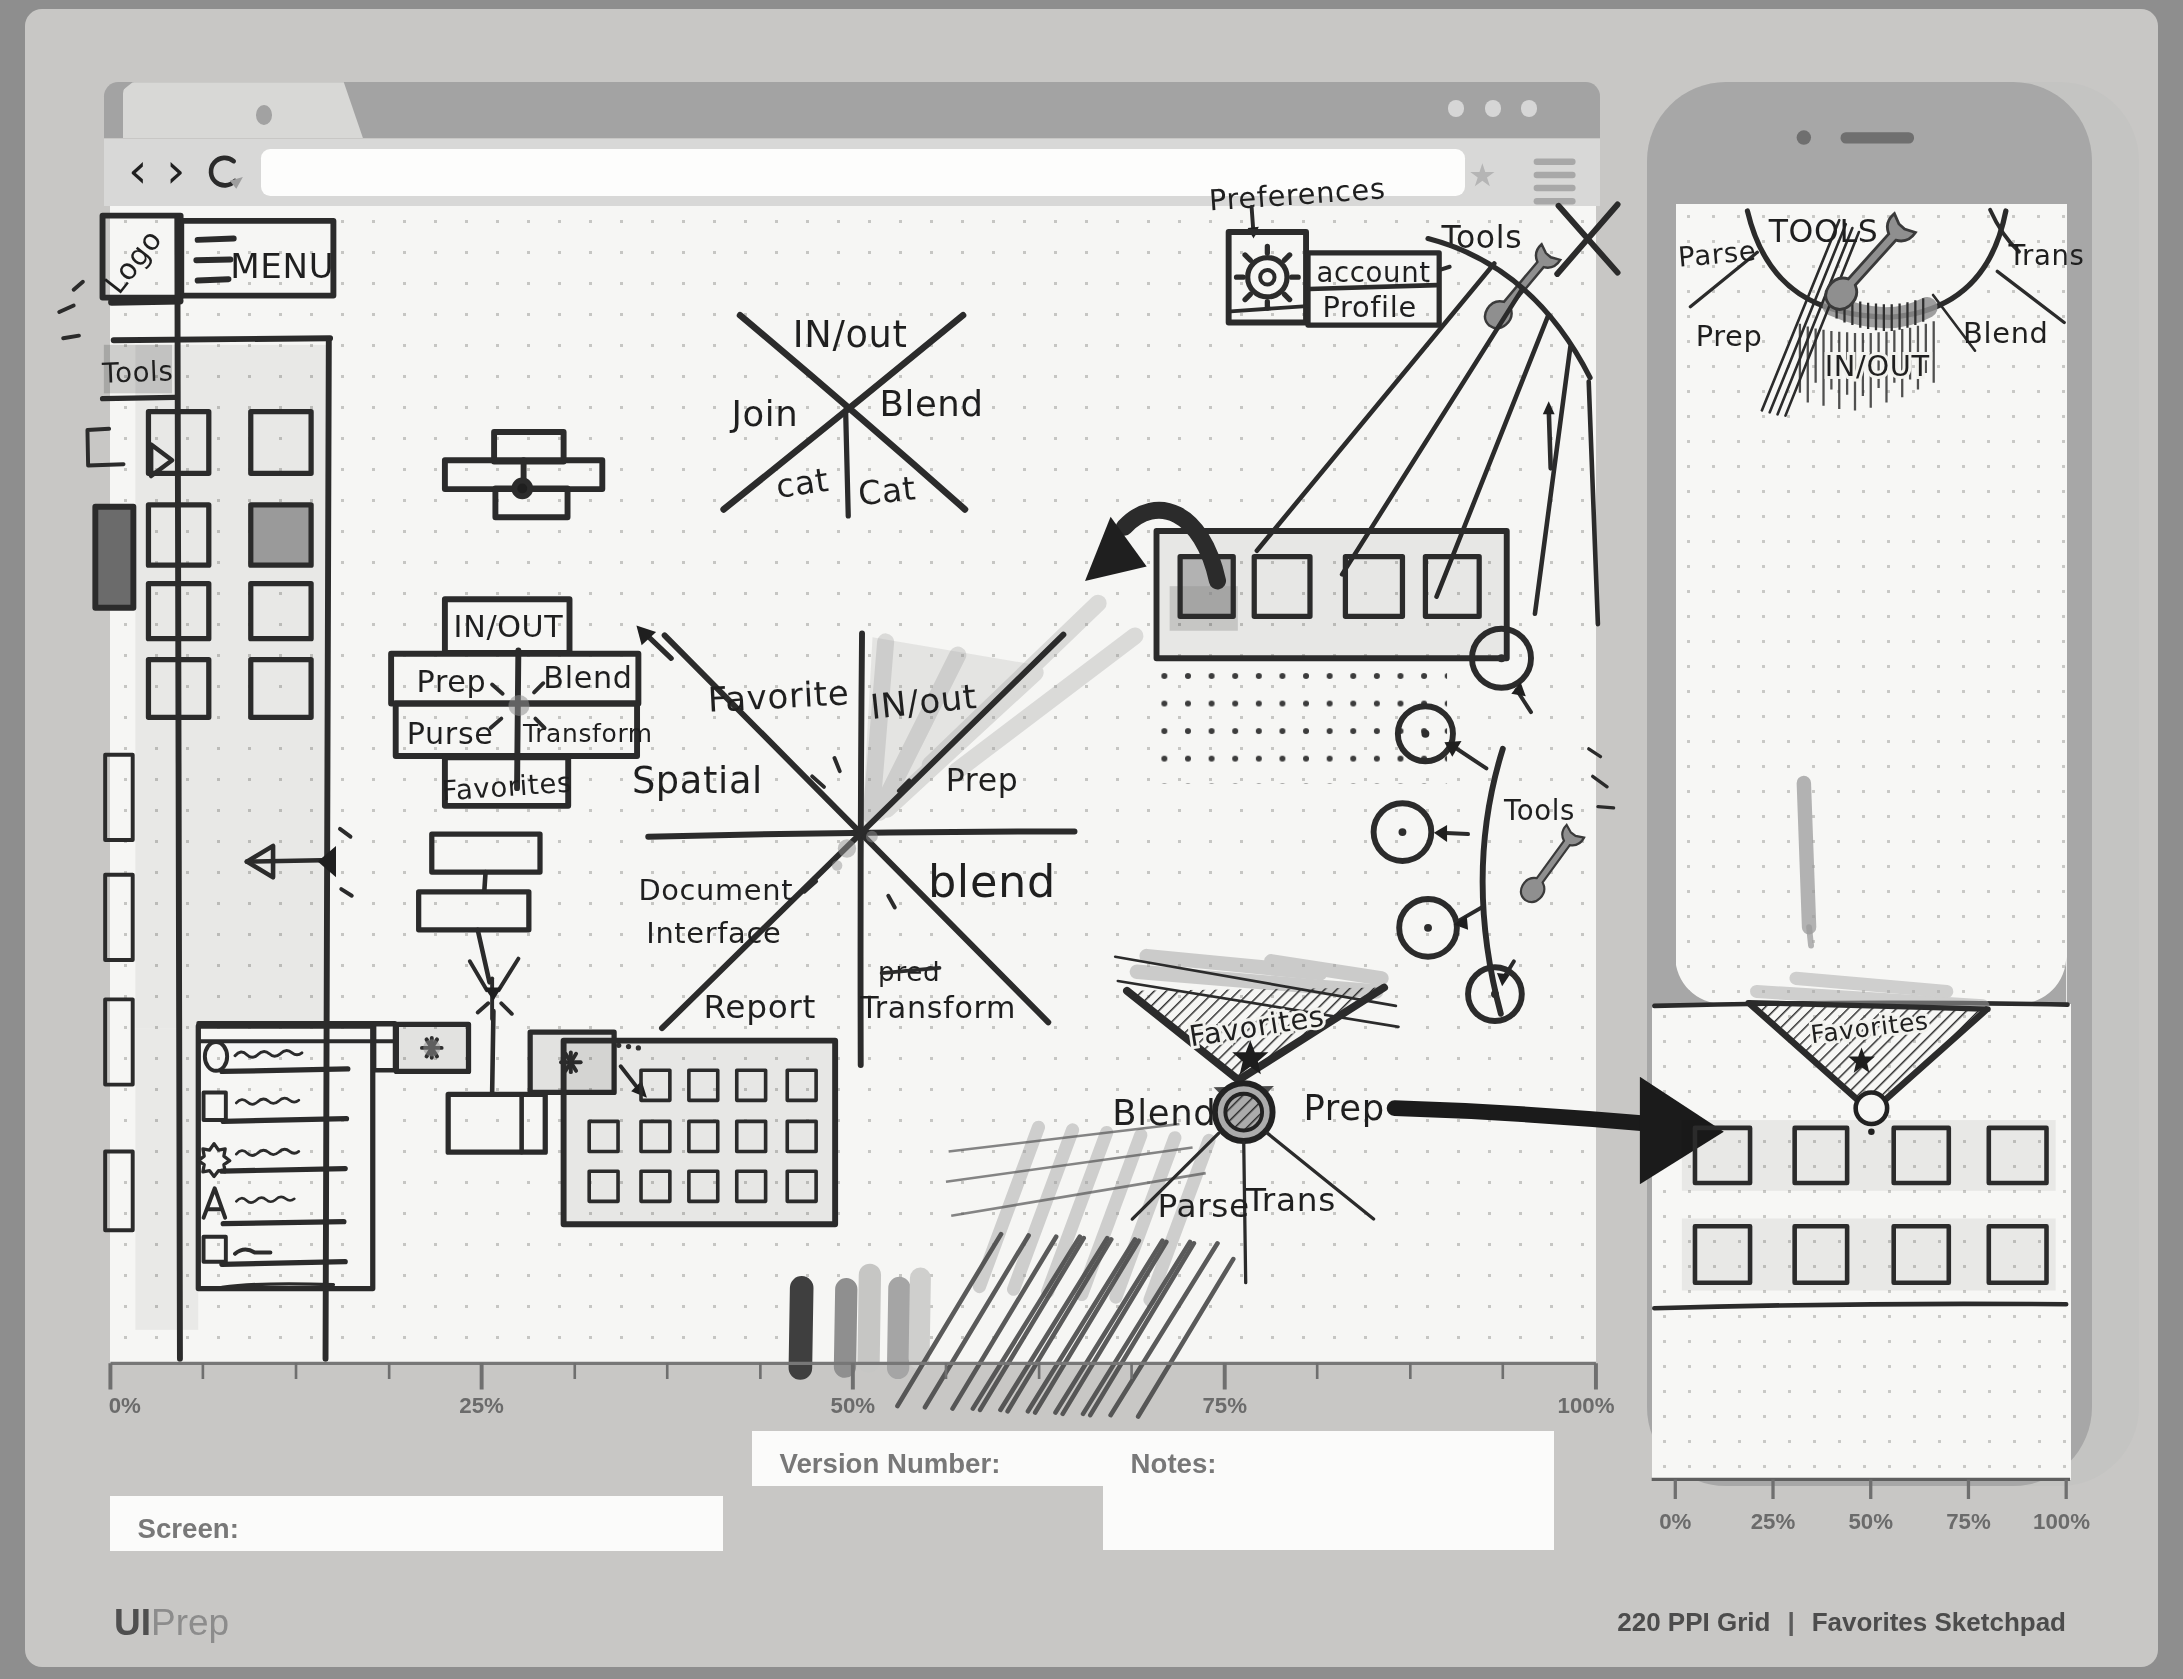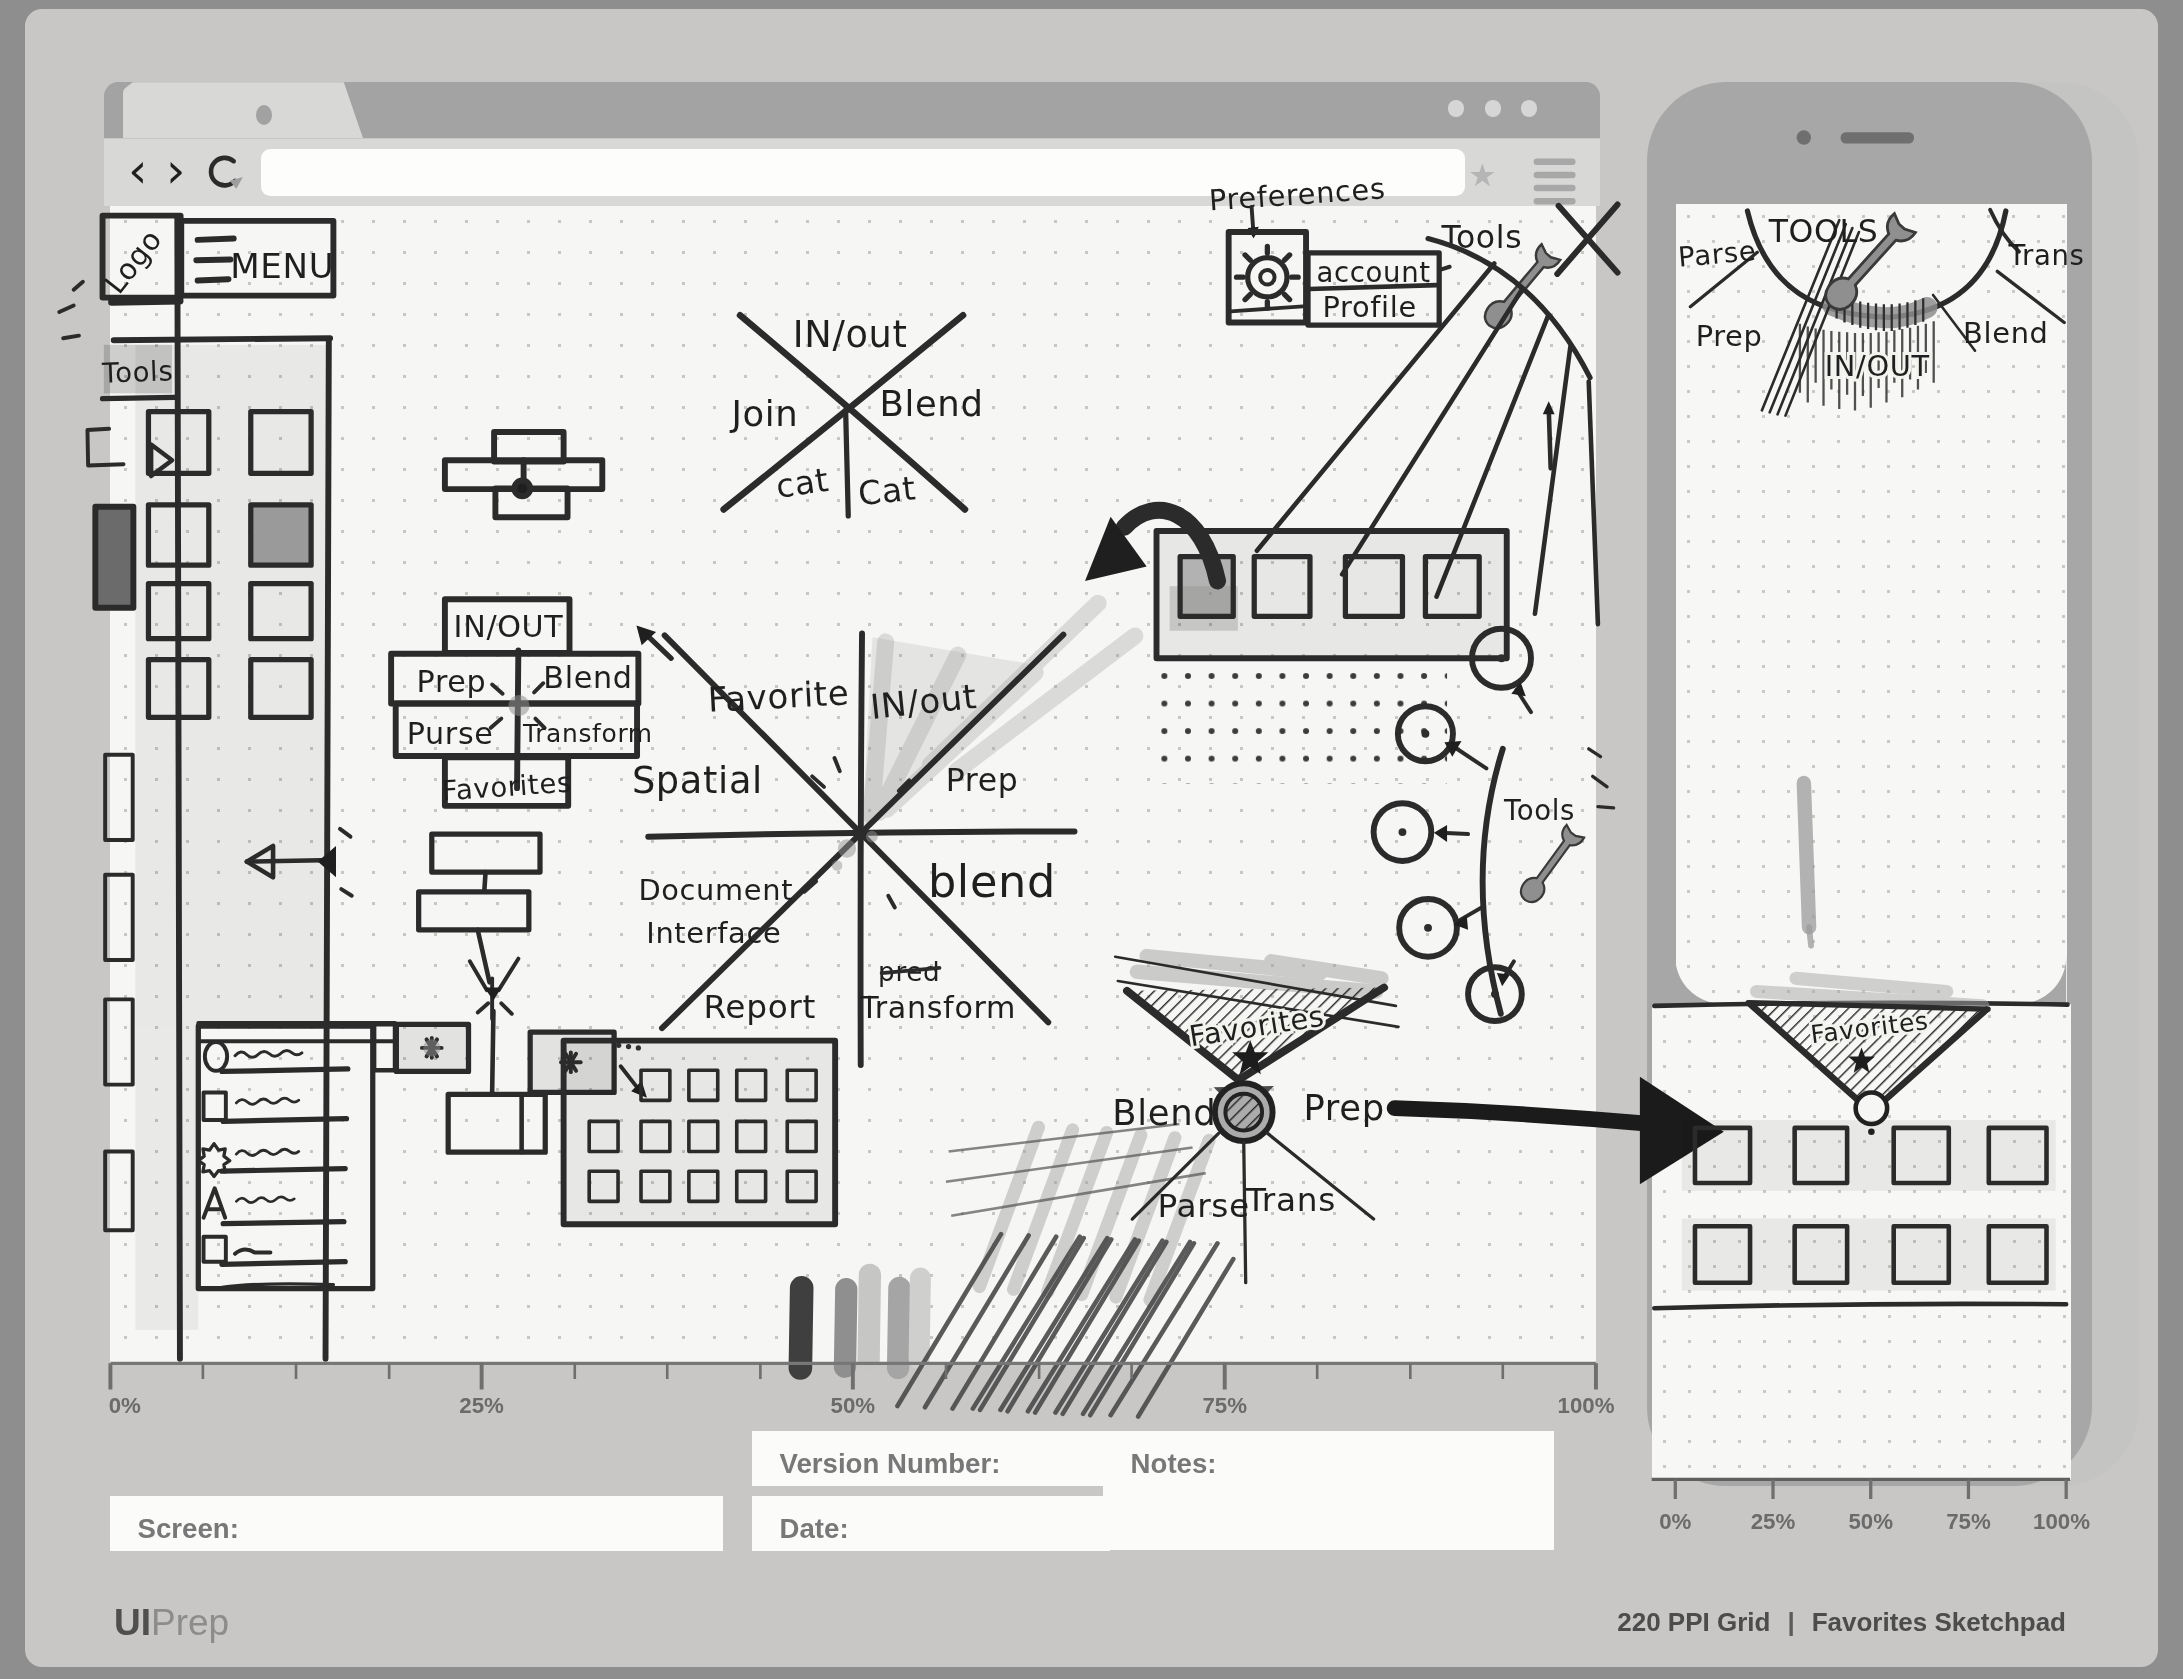--- a/index.html
+++ b/index.html
@@ -62,23 +62,20 @@
   <div class="phone-inner"></div>
   <div class="phone-screen"></div>
   <div class="phone-band"></div>
 
   <div class="fbox f-version">
       <span class="lab">Version Number:</span>
     </div>
   <div class="fbox f-screen">
       <span class="lab">Screen:</span>
     </div>
-  <div class="fbox f-date">
-      <span class="lab">Date:</span>
-    </div>
   <div class="fbox f-notes">
       <span class="lab">Notes:</span>
     </div>
 
   <div class="brand"><b>UI</b><span>Prep</span></div>
   <div class="caption"><span>220 PPI Grid</span><span class="sep">|</span><span>Favorites Sketchpad</span></div>
 
   <svg class="overlay" viewBox="0 0 3328 2560">
     <defs>
       <pattern id="hx" width="13" height="13" patternUnits="userSpaceOnUse" patternTransform="rotate(45)">

